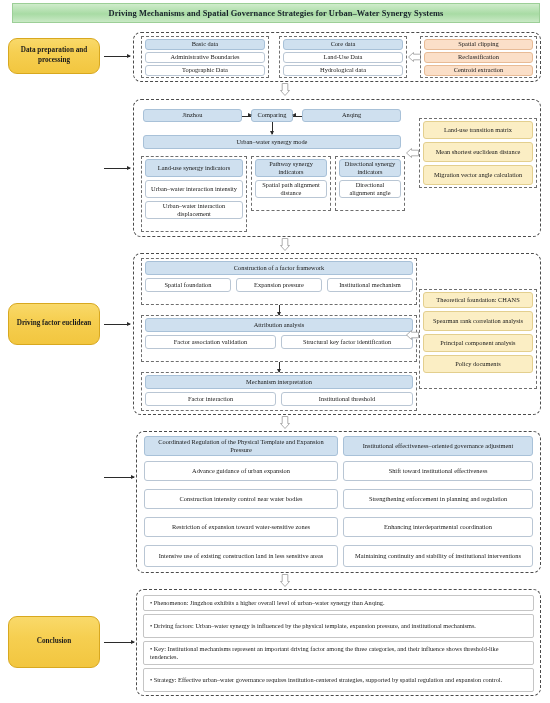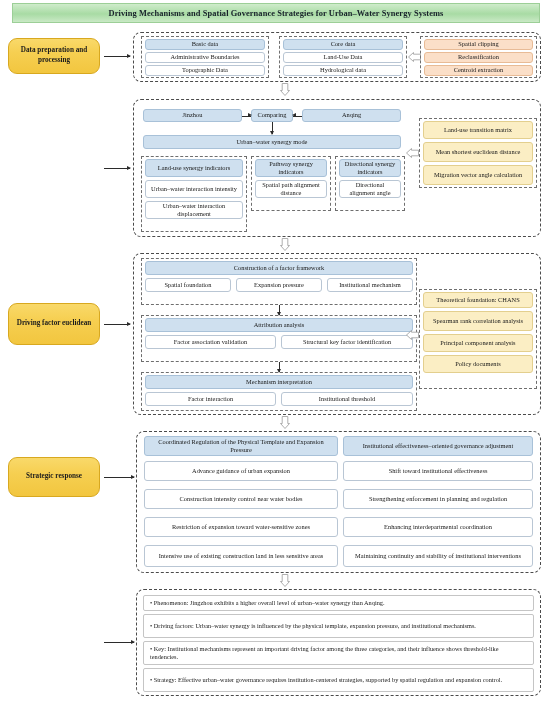--- a/index.html
+++ b/index.html
@@ -220,21 +220,20 @@
   <div class="box cream" style="left:423px;top:311px;width:110px;height:20px;">Spearman rank correlation analysis</div>
   <div class="box cream" style="left:423px;top:334px;width:110px;height:18px;">Principal component analysis</div>
   <div class="box cream" style="left:423px;top:355px;width:110px;height:18px;">Policy documents</div>
 
   <div class="block-arrow-down" style="left:280px;top:416px;">
     <svg width="10" height="13" viewBox="0 0 10 13">
       <path d="M2.2 0.5 L7.8 0.5 L7.8 7.5 L9.5 7.5 L5 12.5 L0.5 7.5 L2.2 7.5 Z" fill="#ffffff" stroke="#9a9a9a" stroke-width="0.8"></path>
     </svg>
   </div>
 
-  <div class="stage-label" style="left:8px;top:457px;width:92px;height:40px;">Strategic response</div>
 
   <div class="h-arrow" style="left:104px;top:477px;width:30px;"></div>
   <div class="sq-dot" style="left:131px;top:475.8px;"></div>
 
   <div class="dash-outer" style="left:136px;top:431px;width:405px;height:142px;"></div>
 
   <div class="box blue" style="left:144px;top:436px;width:194px;height:20px;">Coordinated Regulation of the Physical Template and Expansion Pressure</div>
   <div class="box" style="left:144px;top:461px;width:194px;height:20px;">Advance guidance of urban expansion</div>
   <div class="box" style="left:144px;top:489px;width:194px;height:20px;">Construction intensity control near water bodies</div>
   <div class="box" style="left:144px;top:517px;width:194px;height:20px;">Restriction of expansion toward water-sensitive zones</div>
@@ -245,20 +244,21 @@
   <div class="box" style="left:343px;top:489px;width:190px;height:20px;">Strengthening enforcement in planning and regulation</div>
   <div class="box" style="left:343px;top:517px;width:190px;height:20px;">Enhancing interdepartmental coordination</div>
   <div class="box" style="left:343px;top:545px;width:190px;height:22px;">Maintaining continuity and stability of institutional interventions</div>
 
   <div class="block-arrow-down" style="left:280px;top:574px;">
     <svg width="10" height="13" viewBox="0 0 10 13">
       <path d="M2.2 0.5 L7.8 0.5 L7.8 7.5 L9.5 7.5 L5 12.5 L0.5 7.5 L2.2 7.5 Z" fill="#ffffff" stroke="#9a9a9a" stroke-width="0.8"></path>
     </svg>
   </div>
 
+  <div class="stage-label" style="left:8px;top:616px;width:92px;height:52px;">Conclusion</div>
 
   <div class="h-arrow" style="left:104px;top:642px;width:30px;"></div>
   <div class="sq-dot" style="left:131px;top:640.8px;"></div>
 
   <div class="dash-outer" style="left:136px;top:589px;width:405px;height:107px;"></div>
 
   <div class="box bullet" style="left:143px;top:595px;width:391px;height:16px;">• Phenomenon: Jingzhou exhibits a higher overall level of urban–water synergy than Anqing.</div>
   <div class="box bullet" style="left:143px;top:614px;width:391px;height:24px;">• Driving factors: Urban–water synergy is influenced by the physical template, expansion pressure, and institutional mechanisms.</div>
   <div class="box bullet" style="left:143px;top:641px;width:391px;height:24px;">• Key: Institutional mechanisms represent an important driving factor among the three categories, and their influence shows threshold-like tendencies.</div>
   <div class="box bullet" style="left:143px;top:668px;width:391px;height:24px;">• Strategy: Effective urban–water governance requires institution-centered strategies, supported by spatial regulation and expansion control.</div>

